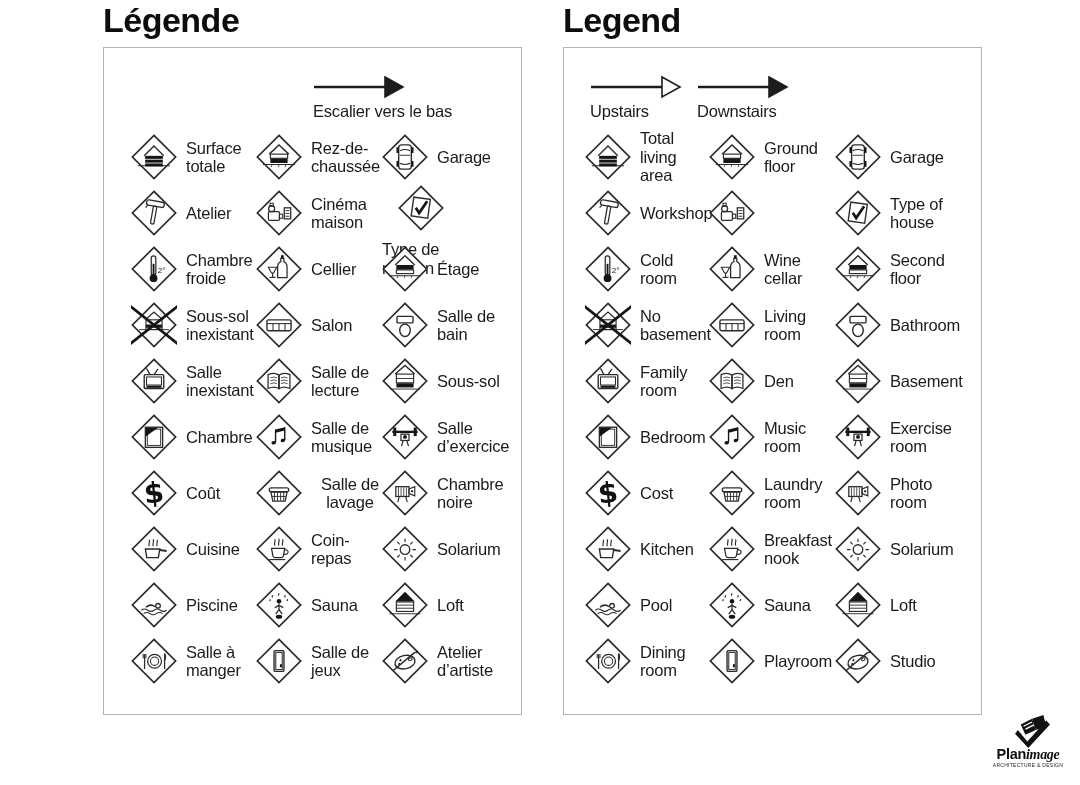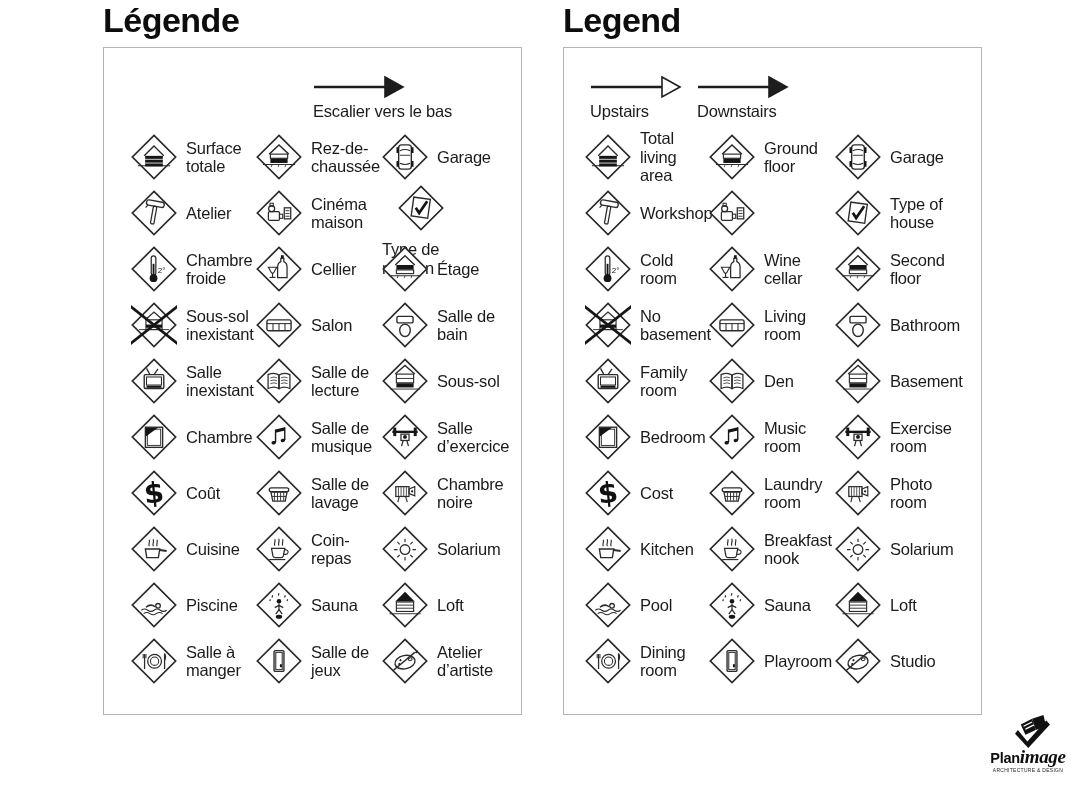--- a/index.html
+++ b/index.html
@@ -35,21 +35,21 @@
   }
   .cell svg.ic{width:46px;height:46px;flex:0 0 46px;overflow:visible;display:block}
   .lbl{font-size:16.5px;line-height:18.5px;letter-spacing:-0.2px;color:#1b1b1b}
   #panel-fr .lbl{max-width:78px}
   #panel-en .lbl{max-width:72px}
   .logo{
     position:absolute;left:978px;top:714px;width:100px;text-align:center;
   }
   .logo svg.glyph{display:block;margin:0 auto 0 34px}
   .brand{font-size:14.5px;font-weight:bold;letter-spacing:-0.3px;white-space:nowrap;color:#0d0d0d;margin-top:-2px}
-  .brand .it{font-style:italic;font-family:"Liberation Serif",serif;font-size:19px}
+  .brand .it{font-style:italic;font-family:"Liberation Serif",serif;font-size:14px}
   .tagline{font-size:6px;letter-spacing:0.4px;color:#1b1b1b;transform:scale(0.82);transform-origin:50% 0;white-space:nowrap}
   .hidden-defs{position:absolute;width:0;height:0;overflow:hidden}
 </style>
 </head>
 <body>
 
 <svg class="hidden-defs" aria-hidden="true">
 <defs>
   <symbol id="i-house-total-area-icon" viewBox="0 0 40 40">
     <path d="M20 1.2 L38.8 20 L20 38.8 L1.2 20 Z" fill="#fff" stroke="#2b2b2b" stroke-width="1.5"></path>
@@ -408,21 +408,21 @@
             <use href="#i-barbell-icon"></use>
           </svg>
           <div class="lbl">Salle d’exercice</div>
         </div>
         <div class="cell" style="left: 27px; top: 417px;">
           <svg class="ic" viewBox="0 0 40 40">
             <use href="#i-dollar-icon"></use>
           </svg>
           <div class="lbl">Coût</div>
         </div>
-        <div class="cell" style="left: 152px; top: 417px;">
+        <div class="cell" style="left: 152px; top: 417px; text-align: center;">
           <svg class="ic" viewBox="0 0 40 40">
             <use href="#i-laundry-basket-icon"></use>
           </svg>
           <div class="lbl">Salle de lavage</div>
         </div>
         <div class="cell" style="left: 278px; top: 417px;">
           <svg class="ic" viewBox="0 0 40 40">
             <use href="#i-photo-enlarger-icon"></use>
           </svg>
           <div class="lbl">Chambre noire</div>

